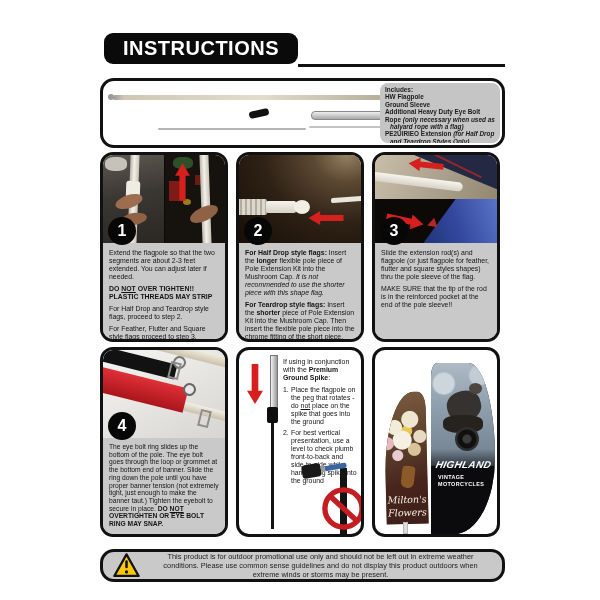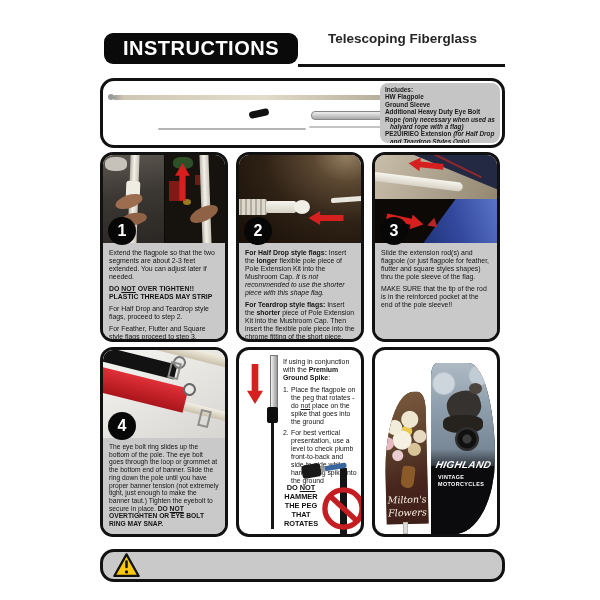--- a/index.html
+++ b/index.html
@@ -151,21 +151,20 @@
 </style>
 </head>
 <body>
 
 <div id="sheet">
 
   <div class="instr-box">
     <span>INSTRUCTIONS</span>
   </div>
   <div class="title">
-    <div>Telescoping Fiberglass</div>
   </div>
   <div class="header-rule"></div>
 
   <div class="kit">
     <div class="kit-knob"></div>
     <div class="kit-pole"></div>
     <div class="kit-tip"></div>
     <div class="kit-eyebolt"></div>
     <div class="kit-sleeve"></div>
     <div class="kit-rod1"></div>
@@ -298,21 +297,20 @@
       <div class="para"><span>If using in conjunction with the </span><span style="font-weight: bold;">Premium Ground Spike</span><span>:</span></div>
       <div class="spike-item">
         <span class="mk">1.</span>
         <span><span>Place the flagpole on the peg that rotates - do </span><span style="text-decoration: underline;">not</span><span> place on the spike that goes into the ground</span></span>
       </div>
       <div class="spike-item">
         <span class="mk">2.</span>
         <span><span>For best vertical presentation, use a level to check plumb front-to-back and side-to-side while hammering spike into the ground</span></span>
       </div>
     </div>
-    <div class="sp-warn"><span style="font-weight: bold;">DO </span><span style="font-weight: bold; text-decoration: underline;">NOT</span><br><span style="font-weight: bold;">HAMMER</span><br><span style="font-weight: bold;">THE PEG</span><br><span style="font-weight: bold;">THAT</span><br><span style="font-weight: bold;">ROTATES</span></div>
     <div class="sp-peg"></div>
     <div class="mallet">
       <svg viewBox="0 0 50 26">
           <g transform="rotate(-10 25 13)">
         <rect x="1" y="4" width="20" height="14" rx="4" fill="#191919"></rect>
         <rect x="21" y="7.5" width="4" height="7" fill="#9a9a9a"></rect>
         <rect x="25" y="8.5" width="23" height="5.5" rx="2" fill="#3a66a0"></rect>
       </g>
         </svg>
     </div>
@@ -351,15 +349,16 @@
   </div>
 
   <div class="footer">
     <div class="warn-tri">
       <svg viewBox="0 0 30 27">
         <path d="M15 1.5 L28.5 25.5 H1.5 Z" fill="#f8c70e" stroke="#111" stroke-width="2.5" stroke-linejoin="round"></path>
         <rect x="13.6" y="8" width="2.8" height="9" rx="1.4" fill="#111"></rect>
         <circle cx="15" cy="21" r="1.8" fill="#111"></circle>
       </svg>
     </div>
+    <div class="ftext">This product is for outdoor promotional use only and should not be left out in extreme weather conditions. Please use common sense guidelines and do not display this product outdoors when extreme winds or storms may be present.</div>
   </div>
 
 </div>
 
 </body></html>

